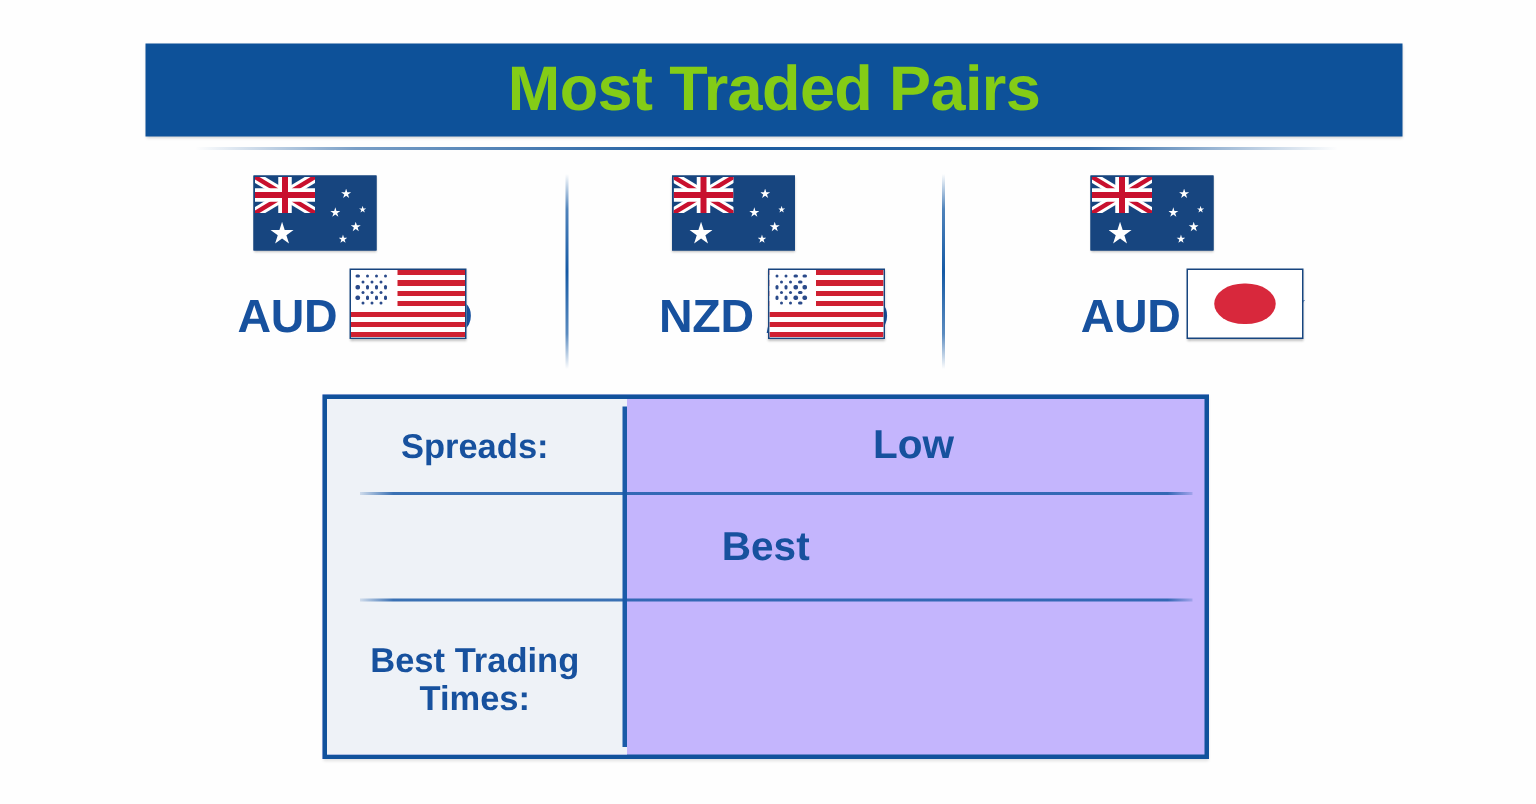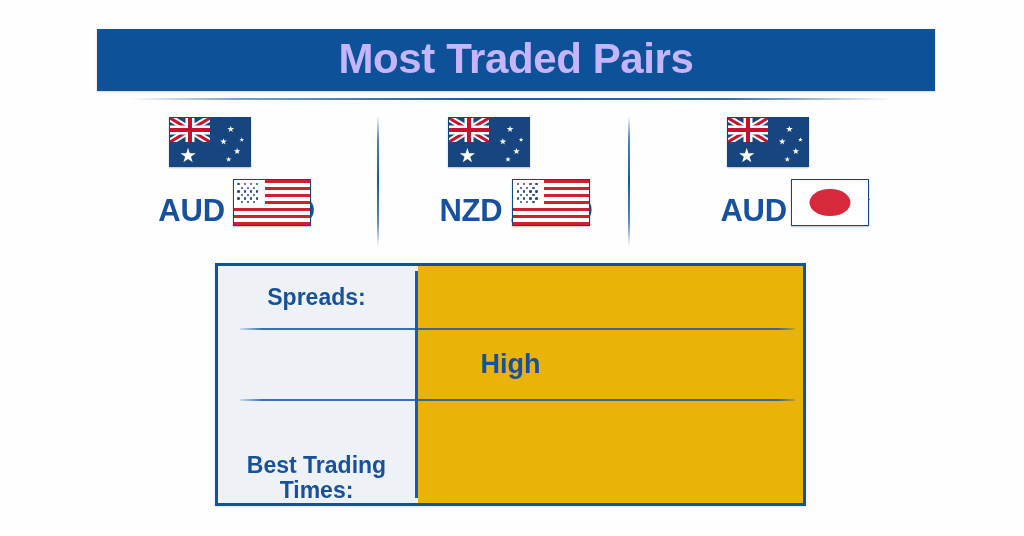--- a/index.html
+++ b/index.html
@@ -26,21 +26,21 @@
     background: #0d5199;
     box-shadow: 0 1px 2px rgba(0,0,0,0.18);
   }
   #header-title {
     position: absolute;
     left: 0;
     right: 0;
     top: 50%;
     transform: translateY(-52%);
     text-align: center;
-    color: #c4b5fd;
+    color: #84cc16;
     font-size: 42px;
     font-weight: bold;
     letter-spacing: -0.4px;
     font-family: "Liberation Sans", sans-serif;
     white-space: nowrap;
   }
   #header-rule {
     position: absolute;
     left: 130px;
     top: 98px;
@@ -217,21 +217,21 @@
 
   
   #spec-table {
     position: absolute;
     left: 215px;
     top: 263px;
     width: 591px;
     height: 243px;
     box-sizing: border-box;
     border: 3px solid #11529c;
-    background: #eab308;
+    background: #c4b5fd;
     box-shadow: 0 1px 2px rgba(0,0,0,0.12);
   }
   #spec-table-inner {
     position: relative;
     width: 100%;
     height: 100%;
   }
   #label-column-bg {
     position: absolute;
     left: 0; top: 0;
@@ -249,21 +249,21 @@
   }
   .table-row {
     position: absolute;
     left: 0;
     width: 100%;
     display: flex;
     align-items: center;
   }
   #table-row-0 { top: 0;   height: 62px; }
   #table-row-1 { top: 64px; height: 70px; }
-  #table-row-2 { top: 136px; height: 101px; margin-top: 25px; }
+  #table-row-2 { top: 136px; height: 101px; }
 
   .row-hrule {
     position: absolute;
     left: 22px;
     right: 8px;
     height: 1.6px;
     background: linear-gradient(to right,
         rgba(26,90,168,0.15) 0%,
         rgba(26,90,168,0.85) 4%,
         rgba(26,90,168,0.85) 97%,
@@ -437,25 +437,26 @@
   <div class="pair-divider" id="pair-divider-2"></div>
 </div>
 
 <div id="spec-table">
   <div id="spec-table-inner">
     <div id="label-column-bg"></div>
     <div id="table-vrule"></div>
 
     <div class="table-row" id="table-row-0">
       <div class="cell-label">Spreads:</div>
+      <div class="cell-value">Low</div>
     </div>
     <div class="row-hrule" id="hrule-0"></div>
 
     <div class="table-row" id="table-row-1">
-      <div class="cell-value">High</div>
+      <div class="cell-value">Best</div>
     </div>
     <div class="row-hrule" id="hrule-1"></div>
 
     <div class="table-row" id="table-row-2">
       <div class="cell-label">Best Trading Times:</div>
     </div>
   </div>
 </div>
 
 </body></html>

